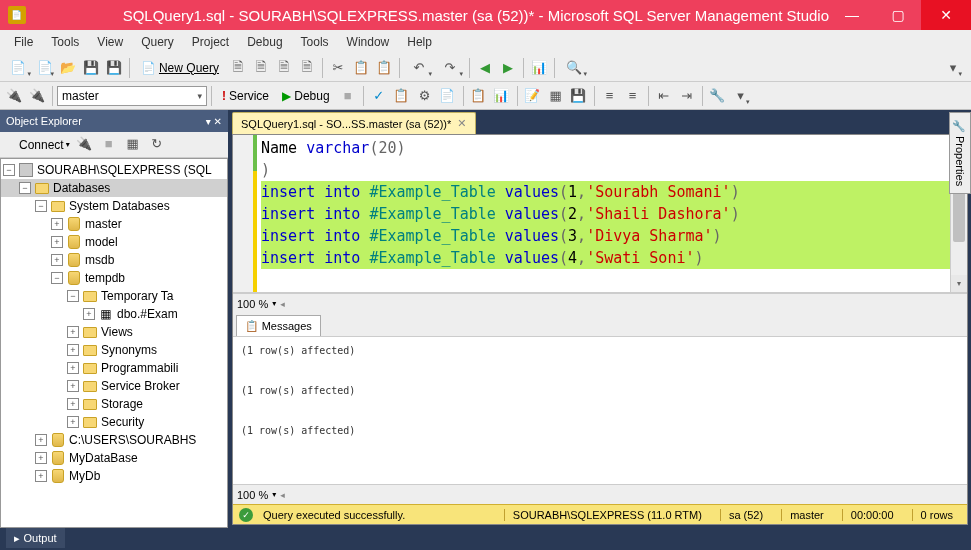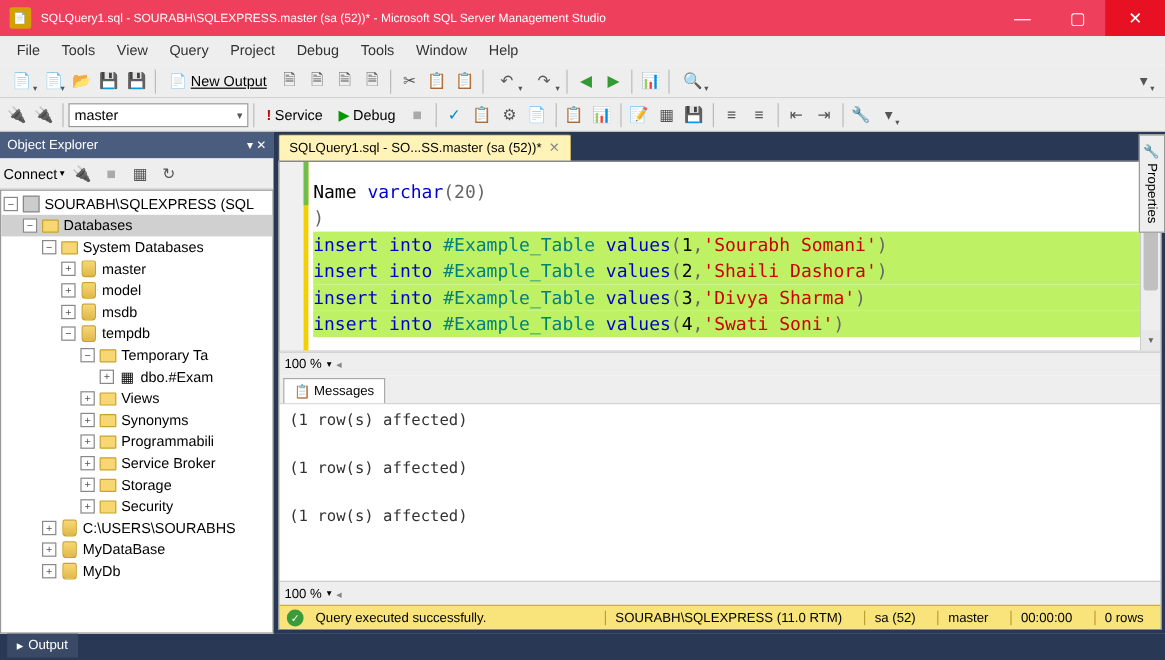--- a/index.html
+++ b/index.html
@@ -1,69 +1,69 @@
 <!DOCTYPE html>
 <html><head>
 <meta charset="utf-8">
 <style>
 * { box-sizing: border-box; margin: 0; padding: 0; }
 body { font-family: "Segoe UI", Tahoma, sans-serif; font-size: 12px; background: #fff; width: 971px; height: 550px; overflow: hidden; position: relative; }
 .titlebar { height: 30px; background: #ee3f5c; display: flex; align-items: center; color: #fff; }
 .titlebar-icon { width: 18px; height: 18px; background: #d4a000; margin: 0 8px; border-radius: 2px; display: flex; align-items: center; justify-content: center; font-size: 9px; color: #000; }
-.titlebar-title { flex: 1; text-align: left; font-size: 10px; }
+.titlebar-title { flex: 1; text-align: right; font-size: 15px; }
 .window-controls { display: flex; }
 .window-btn { width: 46px; height: 30px; display: flex; align-items: center; justify-content: center; color: #fff; font-size: 14px; }
 .window-btn.close { background: #e81123; width: 50px; }
 .menubar { height: 24px; background: #eee; display: flex; align-items: center; padding-left: 6px; gap: 2px; }
 .menu-item { padding: 3px 8px; font-size: 12px; color: #333; }
 .toolbar { height: 28px; background: #eee; border-bottom: 1px solid #ccc; display: flex; align-items: center; padding: 0 3px; gap: 1px; }
 .tb-btn { width: 22px; height: 22px; display: flex; align-items: center; justify-content: center; font-size: 13px; color: #555; border: 1px solid transparent; position: relative; }
 .tb-btn.dd::after { content: "▾"; font-size: 7px; position: absolute; right: 1px; bottom: 0; color: #555; }
 .tb-btn.wide { width: 30px; }
 .tb-new-query { height: 22px; padding: 0 6px; display: flex; align-items: center; gap: 3px; border: 1px solid transparent; font-size: 12px; }
 .tb-sep { width: 1px; height: 20px; background: #bbb; margin: 0 3px; }
 .toolbar2 { height: 28px; background: #eee; border-bottom: 1px solid #c0c0c0; display: flex; align-items: center; padding: 0 3px; gap: 1px; }
 .db-combo { width: 150px; height: 20px; border: 1px solid #999; background: #fff; padding: 0 4px; display: flex; align-items: center; justify-content: space-between; font-size: 12px; }
 .execute-btn { height: 22px; padding: 0 6px; display: flex; align-items: center; gap: 3px; font-size: 12px; }
 .execute-btn .exclaim { color: #c00; font-weight: bold; }
 .debug-btn .play { color: #090; }
 .main { display: flex; height: 418px; background: #293955; }
 .left-panel { width: 228px; background: #eee; display: flex; flex-direction: column; }
 .panel-header { height: 22px; background: #4a5d7e; color: #fff; padding: 0 6px; display: flex; align-items: center; font-size: 11px; text-align: center; }
 .panel-header .pin { margin-left: auto; font-size: 10px; }
-.connect-bar { height: 26px; background: #eee; border-bottom: 1px solid #ccc; display: flex; align-items: center; padding: 0 3px; gap: 2px; }
+.connect-bar { height: 26px; background: #eee; border-bottom: 1px solid #ccc; display: flex; padding: 0 19px; gap: 2px; }
 .connect-label { font-size: 12px; padding-right: 2px; display: flex; align-items: center; }
 .tree { flex: 1; background: #fff; border: 1px solid #999; overflow: auto; font-size: 12px; padding-top: 2px; }
 .tree-row { height: 18px; display: flex; align-items: center; white-space: nowrap; }
 .tree-exp { width: 12px; height: 12px; border: 1px solid #888; display: flex; align-items: center; justify-content: center; font-size: 9px; line-height: 1; margin-right: 3px; color: #555; background: #fff; }
 .tree-icon { width: 16px; height: 14px; margin-right: 3px; display: flex; align-items: center; justify-content: center; }
 .folder { background: #f7d774; border: 1px solid #c9a227; border-radius: 1px; width: 14px; height: 11px; }
 .db-icon { width: 12px; height: 14px; background: linear-gradient(#f7d774, #e0b84a); border-radius: 2px 2px 3px 3px; border: 1px solid #c9a227; }
 .serv-icon { width: 14px; height: 14px; background: #ccc; border: 1px solid #888; position: relative; }
 .tree-row.sel { background: #d0d0d0; }
 .editor-area { flex: 1; background: #293955; padding: 2px 3px 3px 4px; display: flex; flex-direction: column; position: relative; }
 .tab-row { height: 22px; display: flex; }
 .tab { height: 22px; background: #fff3b8; border: 1px solid #c0b060; border-bottom: none; padding: 0 8px; display: flex; align-items: center; font-size: 11px; border-radius: 2px 2px 0 0; gap: 6px; }
 .tab-x { color: #888; font-size: 11px; }
 .editor-body { flex: 1; background: #fff; display: flex; flex-direction: column; border: 1px solid #888; }
 .code-pane { height: 158px; display: flex; overflow: hidden; border-bottom: 1px solid #ccc; }
 .code-gutter { width: 22px; background: #f0f0f0; border-right: 1px solid #ddd; position: relative; }
 .line-marker { width: 4px; background: #f5d000; position: absolute; left: 20px; top: 0; height: 158px; }
 .line-marker.green { background: #6bbf4a; height: 36px; top: 0; }
-.code-text { flex: 1; font-family: Consolas, monospace; font-size: 15px; line-height: 22px; padding-left: 6px; padding-top: 2px; white-space: pre; overflow: auto; margin-top: 12px; }
+.code-text { flex: 1; font-family: Consolas, monospace; font-size: 15px; line-height: 22px; padding-left: 6px; padding-top: 2px; white-space: pre; overflow: auto; }
 .code-text .kw { color: #0000cc; }
 .code-text .tk { color: #008080; font-weight: 500; }
 .code-text .num { color: #000; }
 .code-text .str { color: #cc0000; }
 .code-text .paren { color: #666; }
 .code-line.hl { background: #bef264; }
 .zoom-bar { height: 20px; background: #eee; border-top: 1px solid #ccc; display: flex; align-items: center; padding: 0 4px; font-size: 11px; gap: 4px; }
 .msg-tabs { height: 24px; background: #eee; border-bottom: 1px solid #ccc; display: flex; align-items: flex-end; padding-left: 3px; }
 .msg-tab { height: 21px; background: #fff; border: 1px solid #aaa; border-bottom: none; padding: 0 8px; display: flex; align-items: center; font-size: 11px; gap: 3px; }
-.msg-body { flex: 1; background: #fff; font-family: Consolas, monospace; font-size: 13px; padding: 4px 8px; line-height: 20px; color: #333; overflow: auto; }
+.msg-body { flex: 1; background: #fff; font-family: Consolas, monospace; font-size: 10px; padding: 4px 8px; line-height: 20px; color: #333; overflow: auto; }
 .status-yellow { height: 20px; background: #f8e47a; display: flex; align-items: center; padding: 0 6px; font-size: 11px; gap: 10px; border-top: 1px solid #d0b030; }
 .status-yellow .ok { width: 14px; height: 14px; background: #3b9b3b; border-radius: 50%; display: flex; align-items: center; justify-content: center; color: #fff; font-size: 9px; }
 .status-yellow .spacer { flex: 1; }
 .status-yellow .seg { border-left: 1px solid #c0a030; padding: 0 8px; }
 .output-tab { height: 22px; background: #293955; padding-left: 6px; }
 .output-tab-inner { display: inline-flex; height: 20px; background: #3a4a66; color: #fff; padding: 0 8px; align-items: center; font-size: 11px; gap: 4px; }
 .right-tab { position: absolute; right: 0; top: 112px; width: 22px; background: #eee; border: 1px solid #999; writing-mode: vertical-rl; padding: 6px 2px; font-size: 11px; display: flex; align-items: center; gap: 4px; }
 .scrollbar-v { width: 17px; background: #eee; border-left: 1px solid #ccc; display: flex; flex-direction: column; }
 .sb-btn { height: 17px; display: flex; align-items: center; justify-content: center; font-size: 8px; color: #666; background: #e8e8e8; }
 .sb-track { flex: 1; background: #eee; position: relative; }
@@ -96,21 +96,21 @@
 
 <div class="toolbar">
   <div class="tb-btn wide dd">📄</div>
   <div class="tb-btn dd">📄</div>
   <div class="tb-btn">📂</div>
   <div class="tb-btn">💾</div>
   <div class="tb-btn">💾</div>
   <div class="tb-sep"></div>
   <div class="tb-new-query">
       <span>📄</span>
-      <span style="text-decoration: underline;">New Output</span>
+      <span style="text-decoration: underline;">New Query</span>
     </div>
   <div class="tb-btn">🗎</div>
   <div class="tb-btn">🗎</div>
   <div class="tb-btn">🗎</div>
   <div class="tb-btn">🗎</div>
   <div class="tb-sep"></div>
   <div class="tb-btn">✂</div>
   <div class="tb-btn">📋</div>
   <div class="tb-btn">📋</div>
   <div class="tb-sep"></div>

